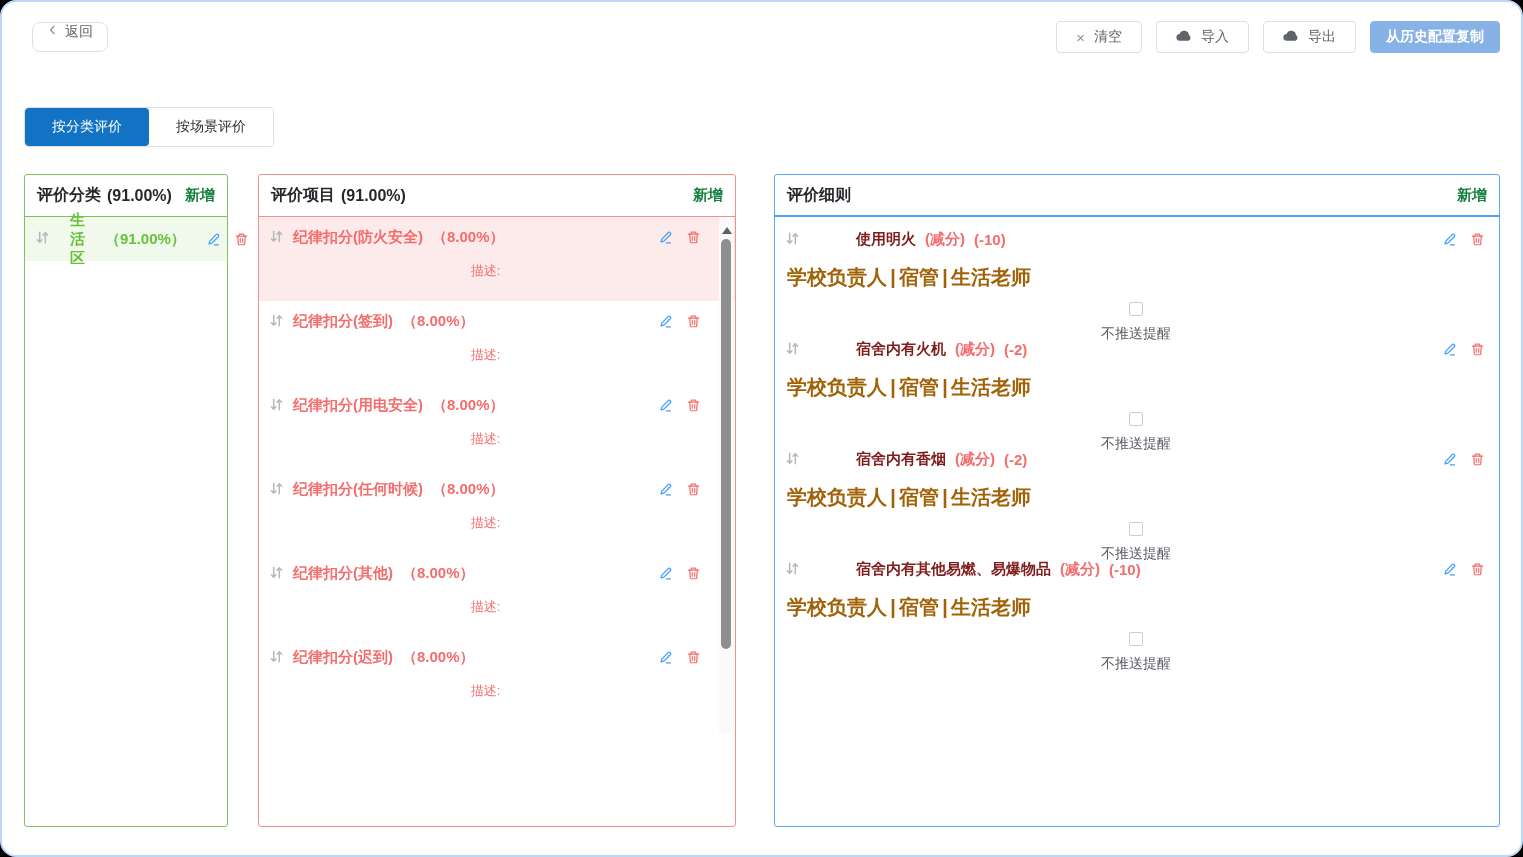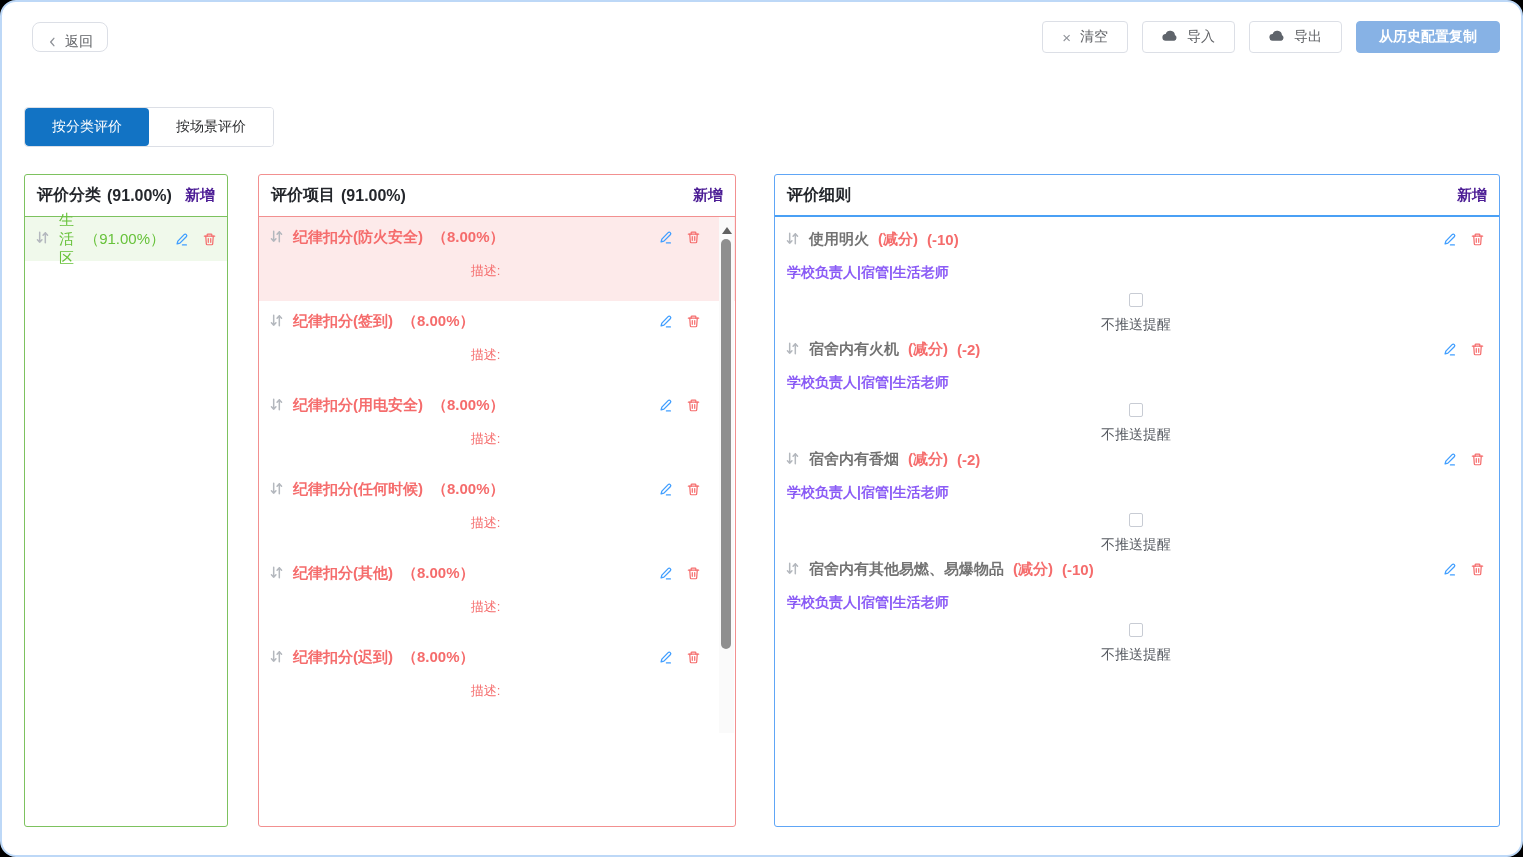--- a/index.html
+++ b/index.html
@@ -2,74 +2,74 @@
 <html><head>
 <meta charset="utf-8">
 <style>
   html,body{margin:0;padding:0;background:#000;}
   body{font-family:"Liberation Sans","DejaVu Sans",sans-serif;-webkit-font-smoothing:antialiased;}
   .page{position:relative;width:1523px;height:857px;box-sizing:border-box;background:#fff;
         border:2px solid #bdd8f7;border-radius:16px;overflow:hidden;}
 
   
   .back-btn{position:absolute;left:30px;top:20px;height:30px;box-sizing:border-box;
-    display:flex;align-items:flex-end;gap:7px;padding:0 14px;background:#fff;
+    display:flex;align-items:flex-start;gap:7px;padding:0 14px;background:#fff;
     border:1px solid #dcdfe6;border-radius:8px;color:#606266;font-size:14px;cursor:pointer;}
   .page-title{position:absolute;left:112px;top:16px;width:600px;font-size:20px;font-weight:bold;
     color:#24272c;line-height:36px;}
   .redacted{display:inline-block;filter:blur(4px);color:#8d939b;font-size:17px;
     letter-spacing:0;margin-right:2px;vertical-align:1px;}
   .actions{position:absolute;top:19px;right:21px;display:flex;gap:14px;}
   .btn{height:32px;box-sizing:border-box;display:flex;align-items:center;gap:9px;padding:0 19px;
     border:1px solid #dcdfe6;border-radius:4px;background:#fff;color:#606266;font-size:14px;cursor:pointer;}
   .btn .x-glyph{font-size:15px;color:#909399;line-height:1;}
-  .btn.primary{background:#87b2e5;border-color:#87b2e5;color:#fff;font-weight:bold;padding:0 22px;}
+  .btn.primary{background:#87b2e5;border-color:#87b2e5;color:#fff;font-weight:bold;padding:0 15px;}
 
   
   .tabs{position:absolute;left:22px;top:105px;display:flex;border:1px solid #dcdfe6;
     border-radius:4px;overflow:hidden;background:#fff;}
   .tab{width:124px;height:38px;display:flex;align-items:center;justify-content:center;
     font-size:14px;color:#303133;cursor:pointer;background:#fff;}
   .tab.active{background:#1273c4;color:#fff;border-radius:4px;}
 
   
   .panel{position:absolute;top:172px;height:653px;box-sizing:border-box;background:#fff;border-radius:3px;}
   .panel.category{left:22px;width:204px;border:1px solid #7dc25f;}
   .panel.project{left:256px;width:478px;border:1px solid #f29090;}
   .panel.rules{left:772px;width:726px;border:1px solid #60a6f6;}
   .panel-header{height:42px;box-sizing:border-box;display:flex;align-items:center;gap:6px;
     padding:0 12px;font-size:16px;font-weight:bold;color:#24272c;}
   .category .panel-header{border-bottom:1px solid #7dc25f;}
   .project  .panel-header{border-bottom:1px solid #f29090;}
   .rules    .panel-header{border-bottom:2px solid #4aa0f5;}
-  .add-link{margin-left:auto;color:#4c1d95;font-size:15px;font-weight:bold;cursor:pointer;}
+  .add-link{margin-left:auto;color:#15803d;font-size:15px;font-weight:bold;cursor:pointer;}
 
   .icon-btn{display:flex;align-items:center;cursor:pointer;background:none;border:none;padding:0;}
   .row-icons{margin-left:auto;display:flex;align-items:center;gap:13px;}
 
   
-  .cat-item{height:44px;display:flex;align-items:center;gap:9px;padding:0 10px;
-    background:#f0f9eb;color:#67c23a;font-weight:normal;font-size:15px;}
+  .cat-item{height:44px;display:flex;align-items:center;gap:20px;padding:0 10px;
+    background:#f0f9eb;color:#67c23a;font-weight:bold;font-size:15px;}
 
   
   .proj-list{position:relative;height:609px;}
   .proj-item{box-sizing:border-box;height:84px;padding:11px 34px 0 10px;text-align:center;}
   .proj-item.selected{background:#fdeaea;}
   .proj-title{display:flex;align-items:center;gap:9px;color:#f56c6c;font-weight:bold;font-size:15px;}
   .proj-desc{margin:15px 0 0 1px;color:#f56c6c;font-size:13px;font-weight:normal;}
   .scrollbar{position:absolute;top:0;right:1px;width:15px;height:516px;background:#fafafa;}
   .scroll-up{width:0;height:0;border:5px solid transparent;border-bottom:7px solid #606060;margin:5px auto 0;}
   .scroll-thumb{position:absolute;top:22px;left:2px;width:10px;height:410px;background:#8f8f8f;border-radius:6px;}
 
   
   .rule-item{box-sizing:border-box;height:110px;padding:13px 14px 0 10px;}
   .rule-title{display:flex;align-items:center;gap:9px;font-size:15px;font-weight:bold;}
-  .rule-name{color:#737373;}
+  .rule-name{color:#7f1d1d;margin-left:47px;}
   .rule-score{color:#f56c6c;}
-  .rule-roles{margin:15px 0 0 2px;color:#8b5cf6;font-size:14px;font-weight:bold;}
+  .rule-roles{margin:15px 0 0 2px;color:#a16207;font-size:20px;font-weight:bold;font-family:Liberation Mono, monospace;}
   .rule-check{margin:11px 0 0 2px;display:flex;align-items:center;gap:9px;color:#565a61;font-size:14px;flex-direction:column;}
   .checkbox{width:14px;height:14px;box-sizing:border-box;border:1px solid #c8ccd4;border-radius:2px;
     background:#fff;cursor:pointer;}
 </style>
 </head>
 <body>
 
 <div class="page">
 
   <button class="back-btn">

